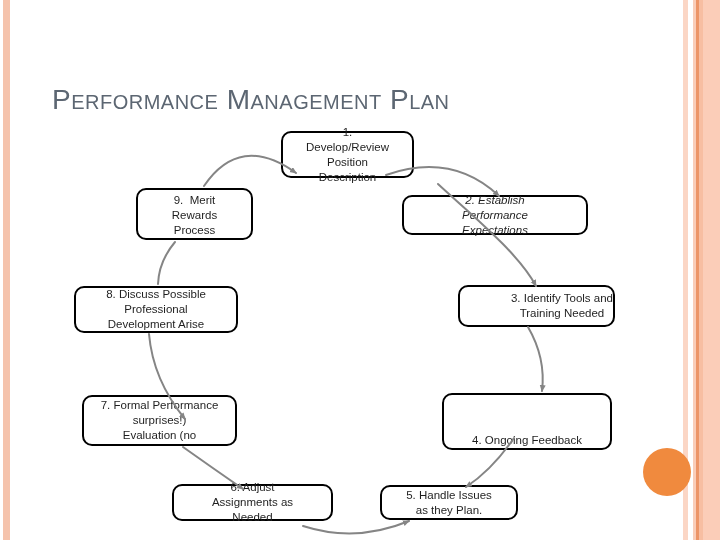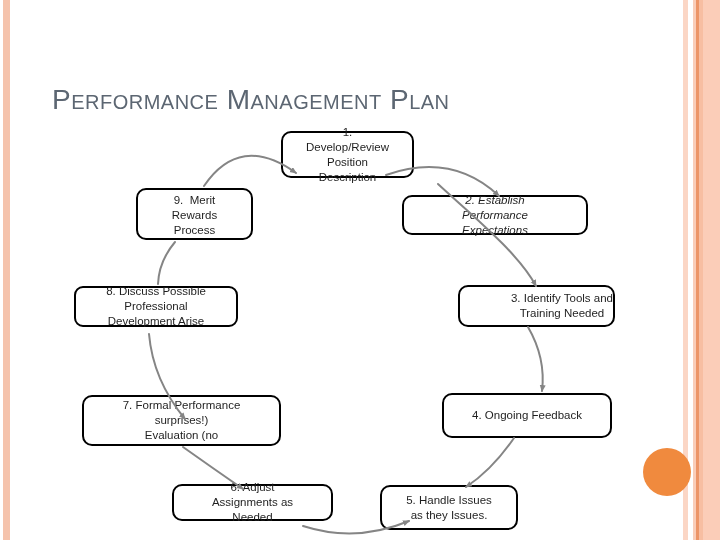--- a/index.html
+++ b/index.html
@@ -26,25 +26,25 @@
     position:absolute;background:#ffffff;border:2px solid #000;border-radius:10px;
     display:flex;align-items:center;justify-content:center;z-index:1;box-sizing:border-box;
   }
   .box-text{
     text-align:center;font-size:11.5px;line-height:15px;color:#1f1f1f;white-space:nowrap;
   }
   .box-text span{display:block;}
   #b1{left:281px;top:131px;width:133px;height:47px;}
   #b2{left:402px;top:195px;width:186px;height:40px;font-style:italic;}
   #b3{left:458px;top:285px;width:157px;height:42px;justify-content:flex-end;}
-  #b4{left:442px;top:393px;width:170px;height:45px;}
-  #b5{left:380px;top:485px;width:138px;height:45px;}
+  #b4{left:442px;top:393px;width:170px;height:57px;align-items:flex-end;}
+  #b5{left:380px;top:485px;width:138px;height:35px;}
   #b6{left:172px;top:484px;width:161px;height:37px;}
-  #b7{left:82px;top:395px;width:199px;height:51px;}
-  #b8{left:74px;top:286px;width:164px;height:41px;border-radius:9px;}
+  #b7{left:82px;top:395px;width:155px;height:51px;}
+  #b8{left:74px;top:286px;width:164px;height:47px;}
   #b9{left:136px;top:188px;width:117px;height:52px;align-items:flex-end;}
   
   .arcs{position:absolute;left:0;top:0;z-index:2;pointer-events:none;}
   
   .dot{
     position:absolute;left:643px;top:448px;width:48px;height:48px;
     border-radius:50%;background:#f08a3e;z-index:3;
   }
 </style>
 </head>
@@ -106,21 +106,21 @@
 
   <div class="box" id="b4">
     <div class="box-text">
       <span>4. Ongoing Feedback</span>
     </div>
   </div>
 
   <div class="box" id="b5">
     <div class="box-text">
       <span>5. Handle Issues</span>
-      <span>as they Issues.</span>
+      <span>as they Plan.</span>
     </div>
   </div>
 
   <div class="box" id="b6">
     <div class="box-text">
       <span>6. Adjust</span>
       <span>Assignments as</span>
       <span>Needed</span>
     </div>
   </div>

